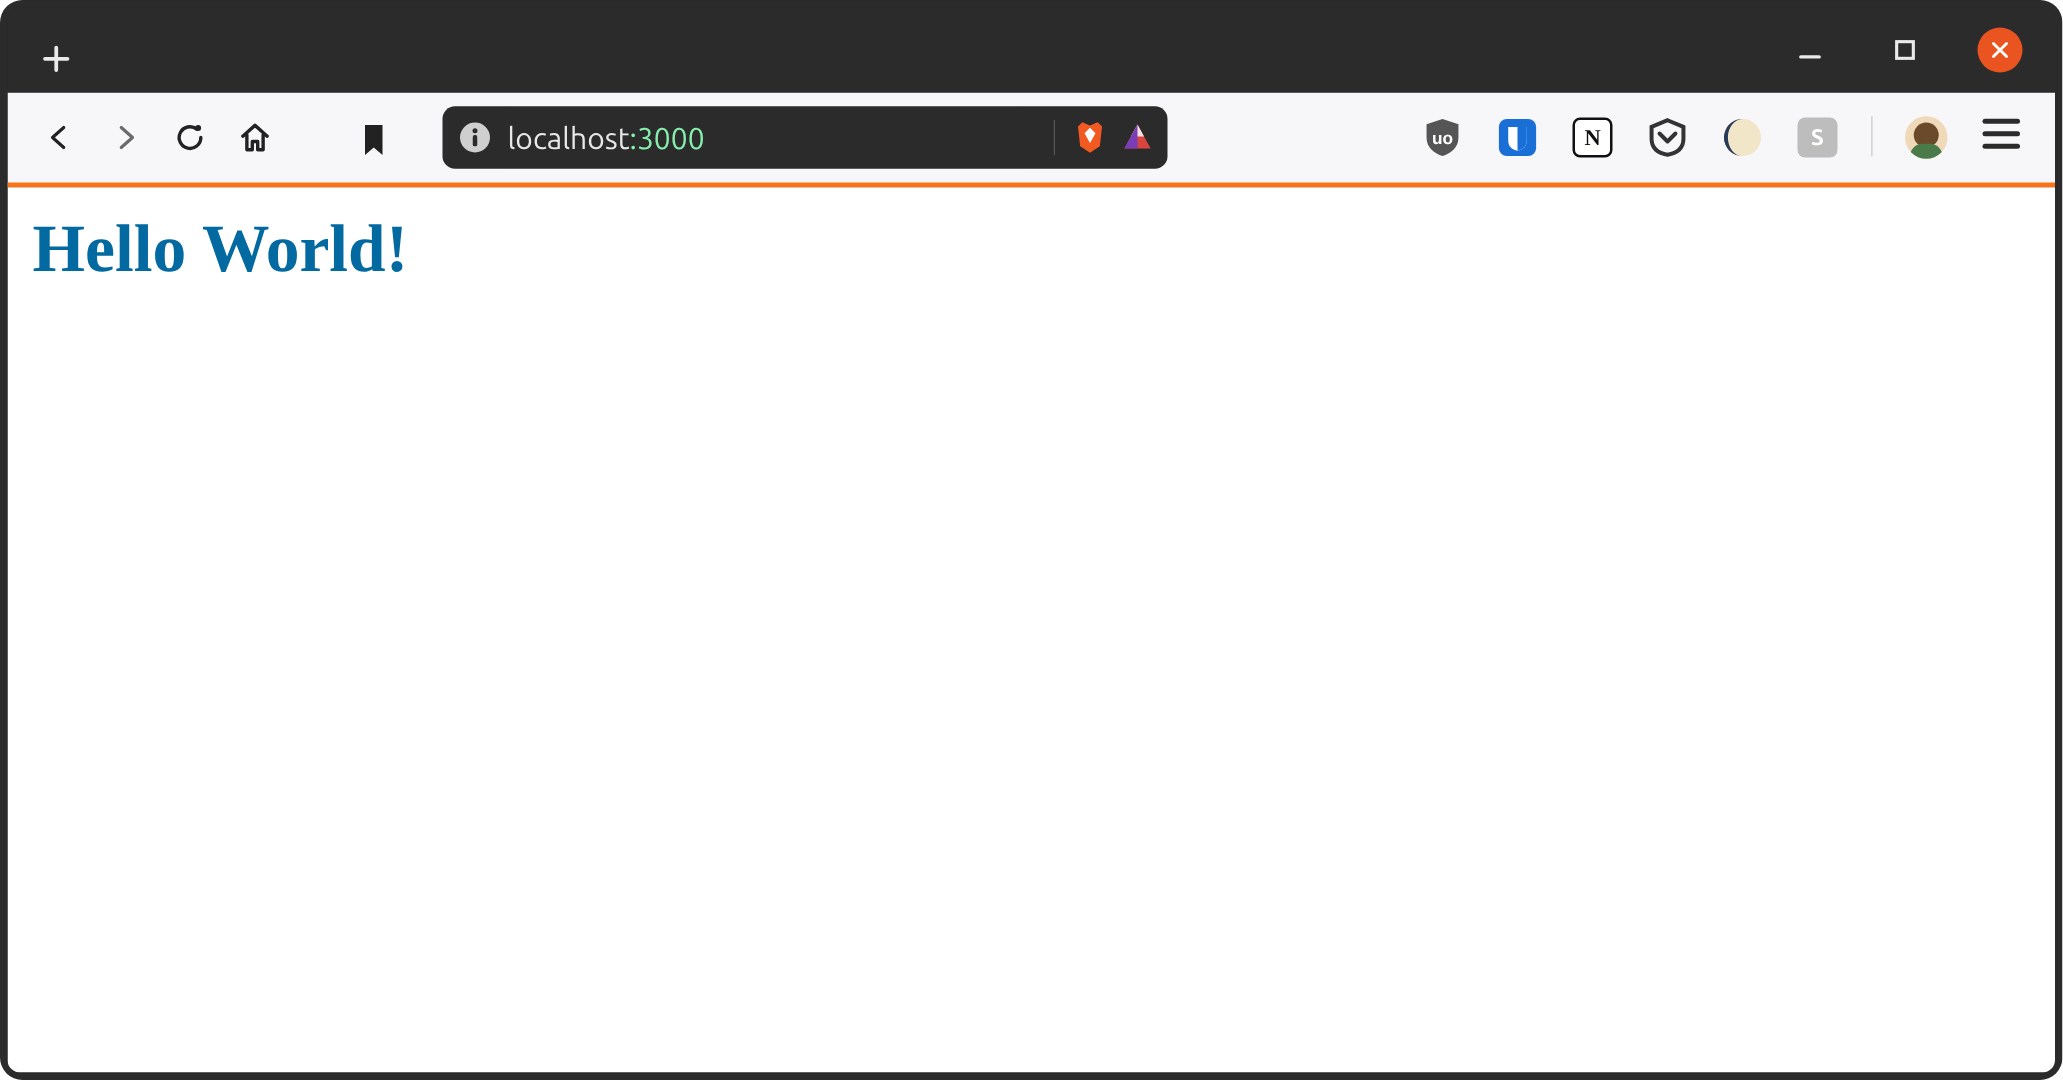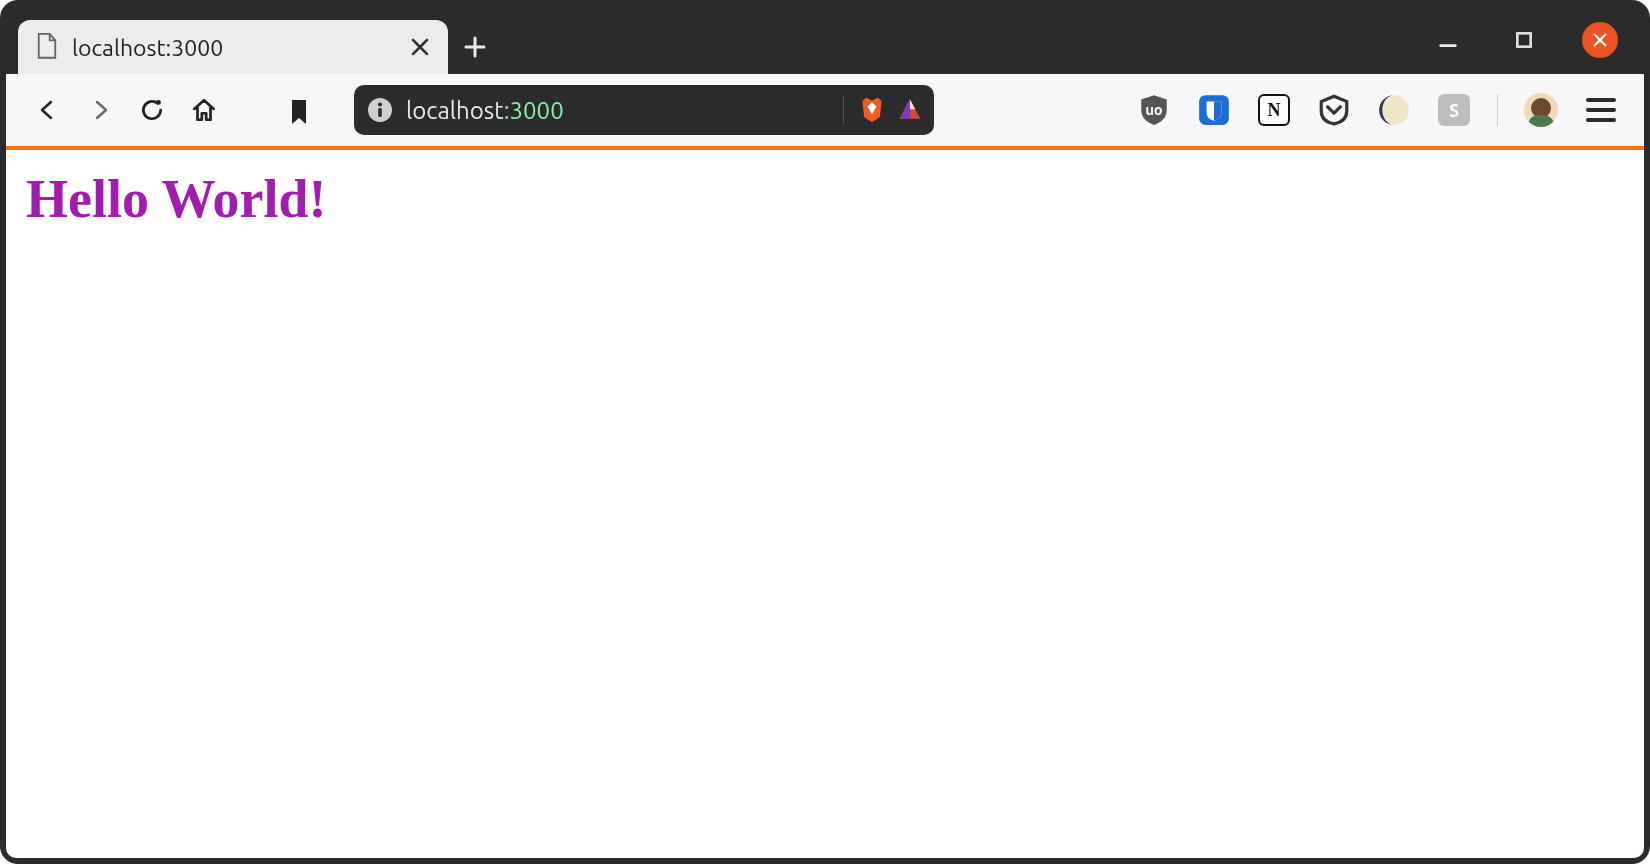--- a/index.html
+++ b/index.html
@@ -144,21 +144,20 @@
   }
   .url-rhs {
     display: flex; align-items: center; gap: 10px;
   }
   .brave-shield { width: 28px; height: 28px; }
   .brave-rewards { width: 28px; height: 28px; }
 
   .right-area {
     flex: 1;
     display: flex;
-    align-items: center;
     justify-content: flex-end;
     gap: 26px;
   }
   .ext {
     width: 34px; height: 34px;
     display: flex; align-items: center; justify-content: center;
     cursor: pointer;
   }
   .ext svg { width: 100%; height: 100%; }
   .ext-letter {
@@ -198,44 +197,30 @@
   
   .content {
     flex: 1;
     background: #ffffff;
     padding: 18px 20px;
     font-family: "Times New Roman", Times, serif;
   }
   .content h1 {
     font-size: 54px;
     font-weight: bold;
-    color: #a21caf;
+    color: #0369a1;
   }
 </style>
 </head>
 <body>
 
 <div class="window">
   <div class="inner">
 
     <div class="tabs-row">
-      <div class="tab">
-        <span class="fav">
-          <svg viewBox="0 0 24 28">
-              <path d="M3 1h12l6 7v19H3z" fill="none" stroke="#666" stroke-width="2"></path>
-              <path d="M15 1v7h6" fill="none" stroke="#666" stroke-width="2"></path>
-            </svg>
-        </span>
-        <span class="tab-title">localhost:3000</span>
-        <span class="tab-close">
-          <svg viewBox="0 0 20 20">
-              <path d="M3 3l14 14M17 3L3 17" stroke="#333" stroke-width="2.5" stroke-linecap="round"></path>
-            </svg>
-        </span>
-      </div>
       <div class="new-tab">
         <svg viewBox="0 0 24 24" width="24" height="24">
             <path d="M12 3v18M3 12h18" stroke="#eaeaea" stroke-width="3" stroke-linecap="round"></path>
           </svg>
       </div>
 
       <div class="window-controls">
         <div class="win-btn">
           <svg viewBox="0 0 24 24" width="22" height="22">
               <path d="M4 18h16" stroke="#eaeaea" stroke-width="3" stroke-linecap="round"></path>

